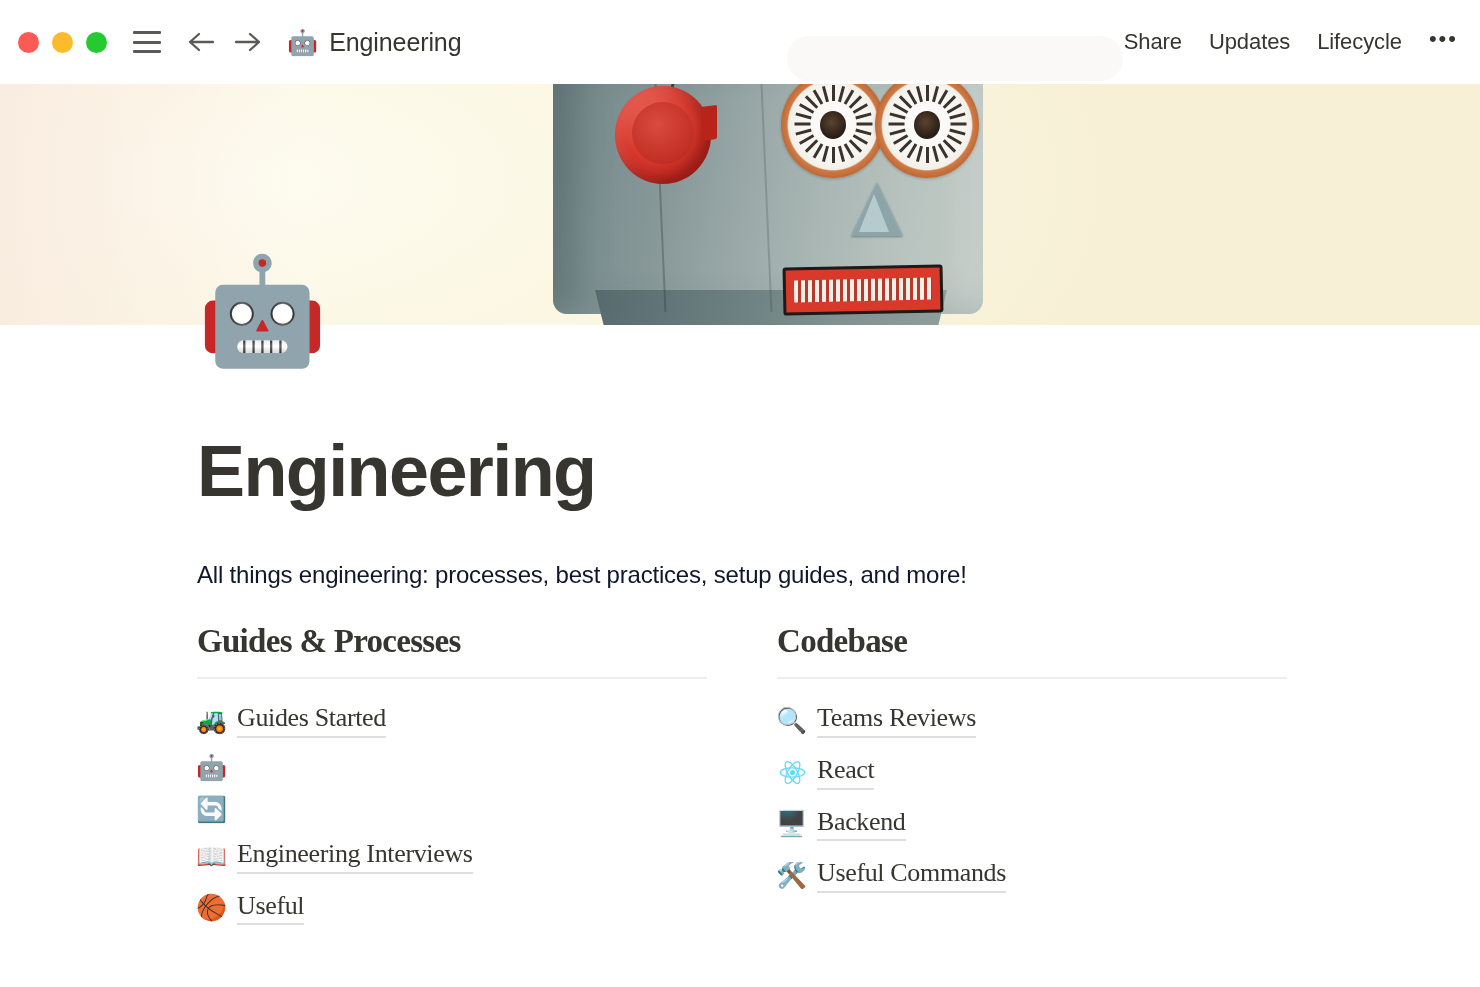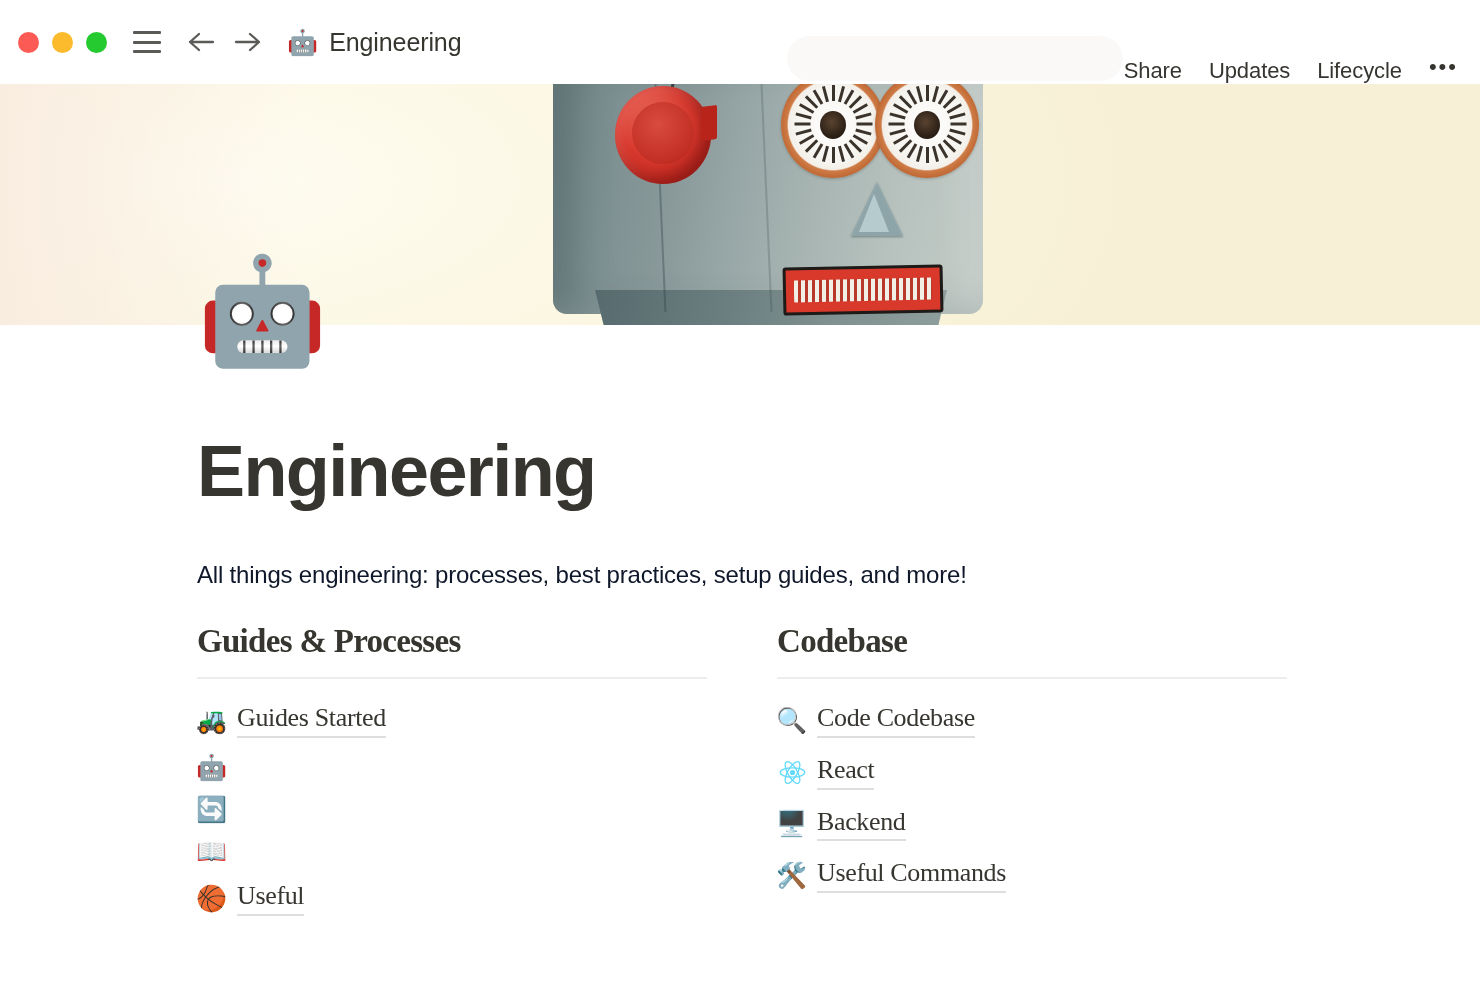--- a/index.html
+++ b/index.html
@@ -115,21 +115,21 @@
     color: #9B9A97;
     padding: 0 20px;
   }
 
   .titlebar-actions {
     position: absolute;
     right: 22px;
     top: 0;
     height: 84px;
     display: flex;
-    align-items: flex-end;
+    align-items: center;
     gap: 27px;
   }
   .tb-action {
     font-size: 22px;
     color: #37352F;
     cursor: pointer;
     white-space: nowrap;
     letter-spacing: -0.1px;
   }
   .tb-more {
@@ -577,39 +577,40 @@
           <div class="link-row">
             <span class="link-emoji">🤖</span>
           </div>
 
           <div class="link-row">
             <span class="link-emoji">🔄</span>
           </div>
 
           <div class="link-row">
             <span class="link-emoji">📖</span>
+            <span class="link-text">Engineering Interviews</span>
           </div>
 
           <div class="link-row">
             <span class="link-emoji">🏀</span>
             <span class="link-text">Useful</span>
           </div>
 
         </div>
       </div>
 
       <div class="column right">
         <div class="column-heading">Codebase</div>
         <div class="column-divider"></div>
 
         <div class="link-list">
 
           <div class="link-row">
             <span class="link-emoji">🔍</span>
-            <span class="link-text">Code Codebase</span>
+            <span class="link-text">Teams Reviews</span>
           </div>
 
           <div class="link-row">
             <span class="link-emoji">
               <svg width="27" height="27" viewBox="0 0 42 42" aria-hidden="true">
                 <circle cx="21" cy="21" r="4" fill="#61DAFB"></circle>
                 <g stroke="#61DAFB" stroke-width="2" fill="none">
                   <ellipse cx="21" cy="21" rx="19" ry="7.3"></ellipse>
                   <ellipse cx="21" cy="21" rx="19" ry="7.3" transform="rotate(60 21 21)"></ellipse>
                   <ellipse cx="21" cy="21" rx="19" ry="7.3" transform="rotate(120 21 21)"></ellipse>

